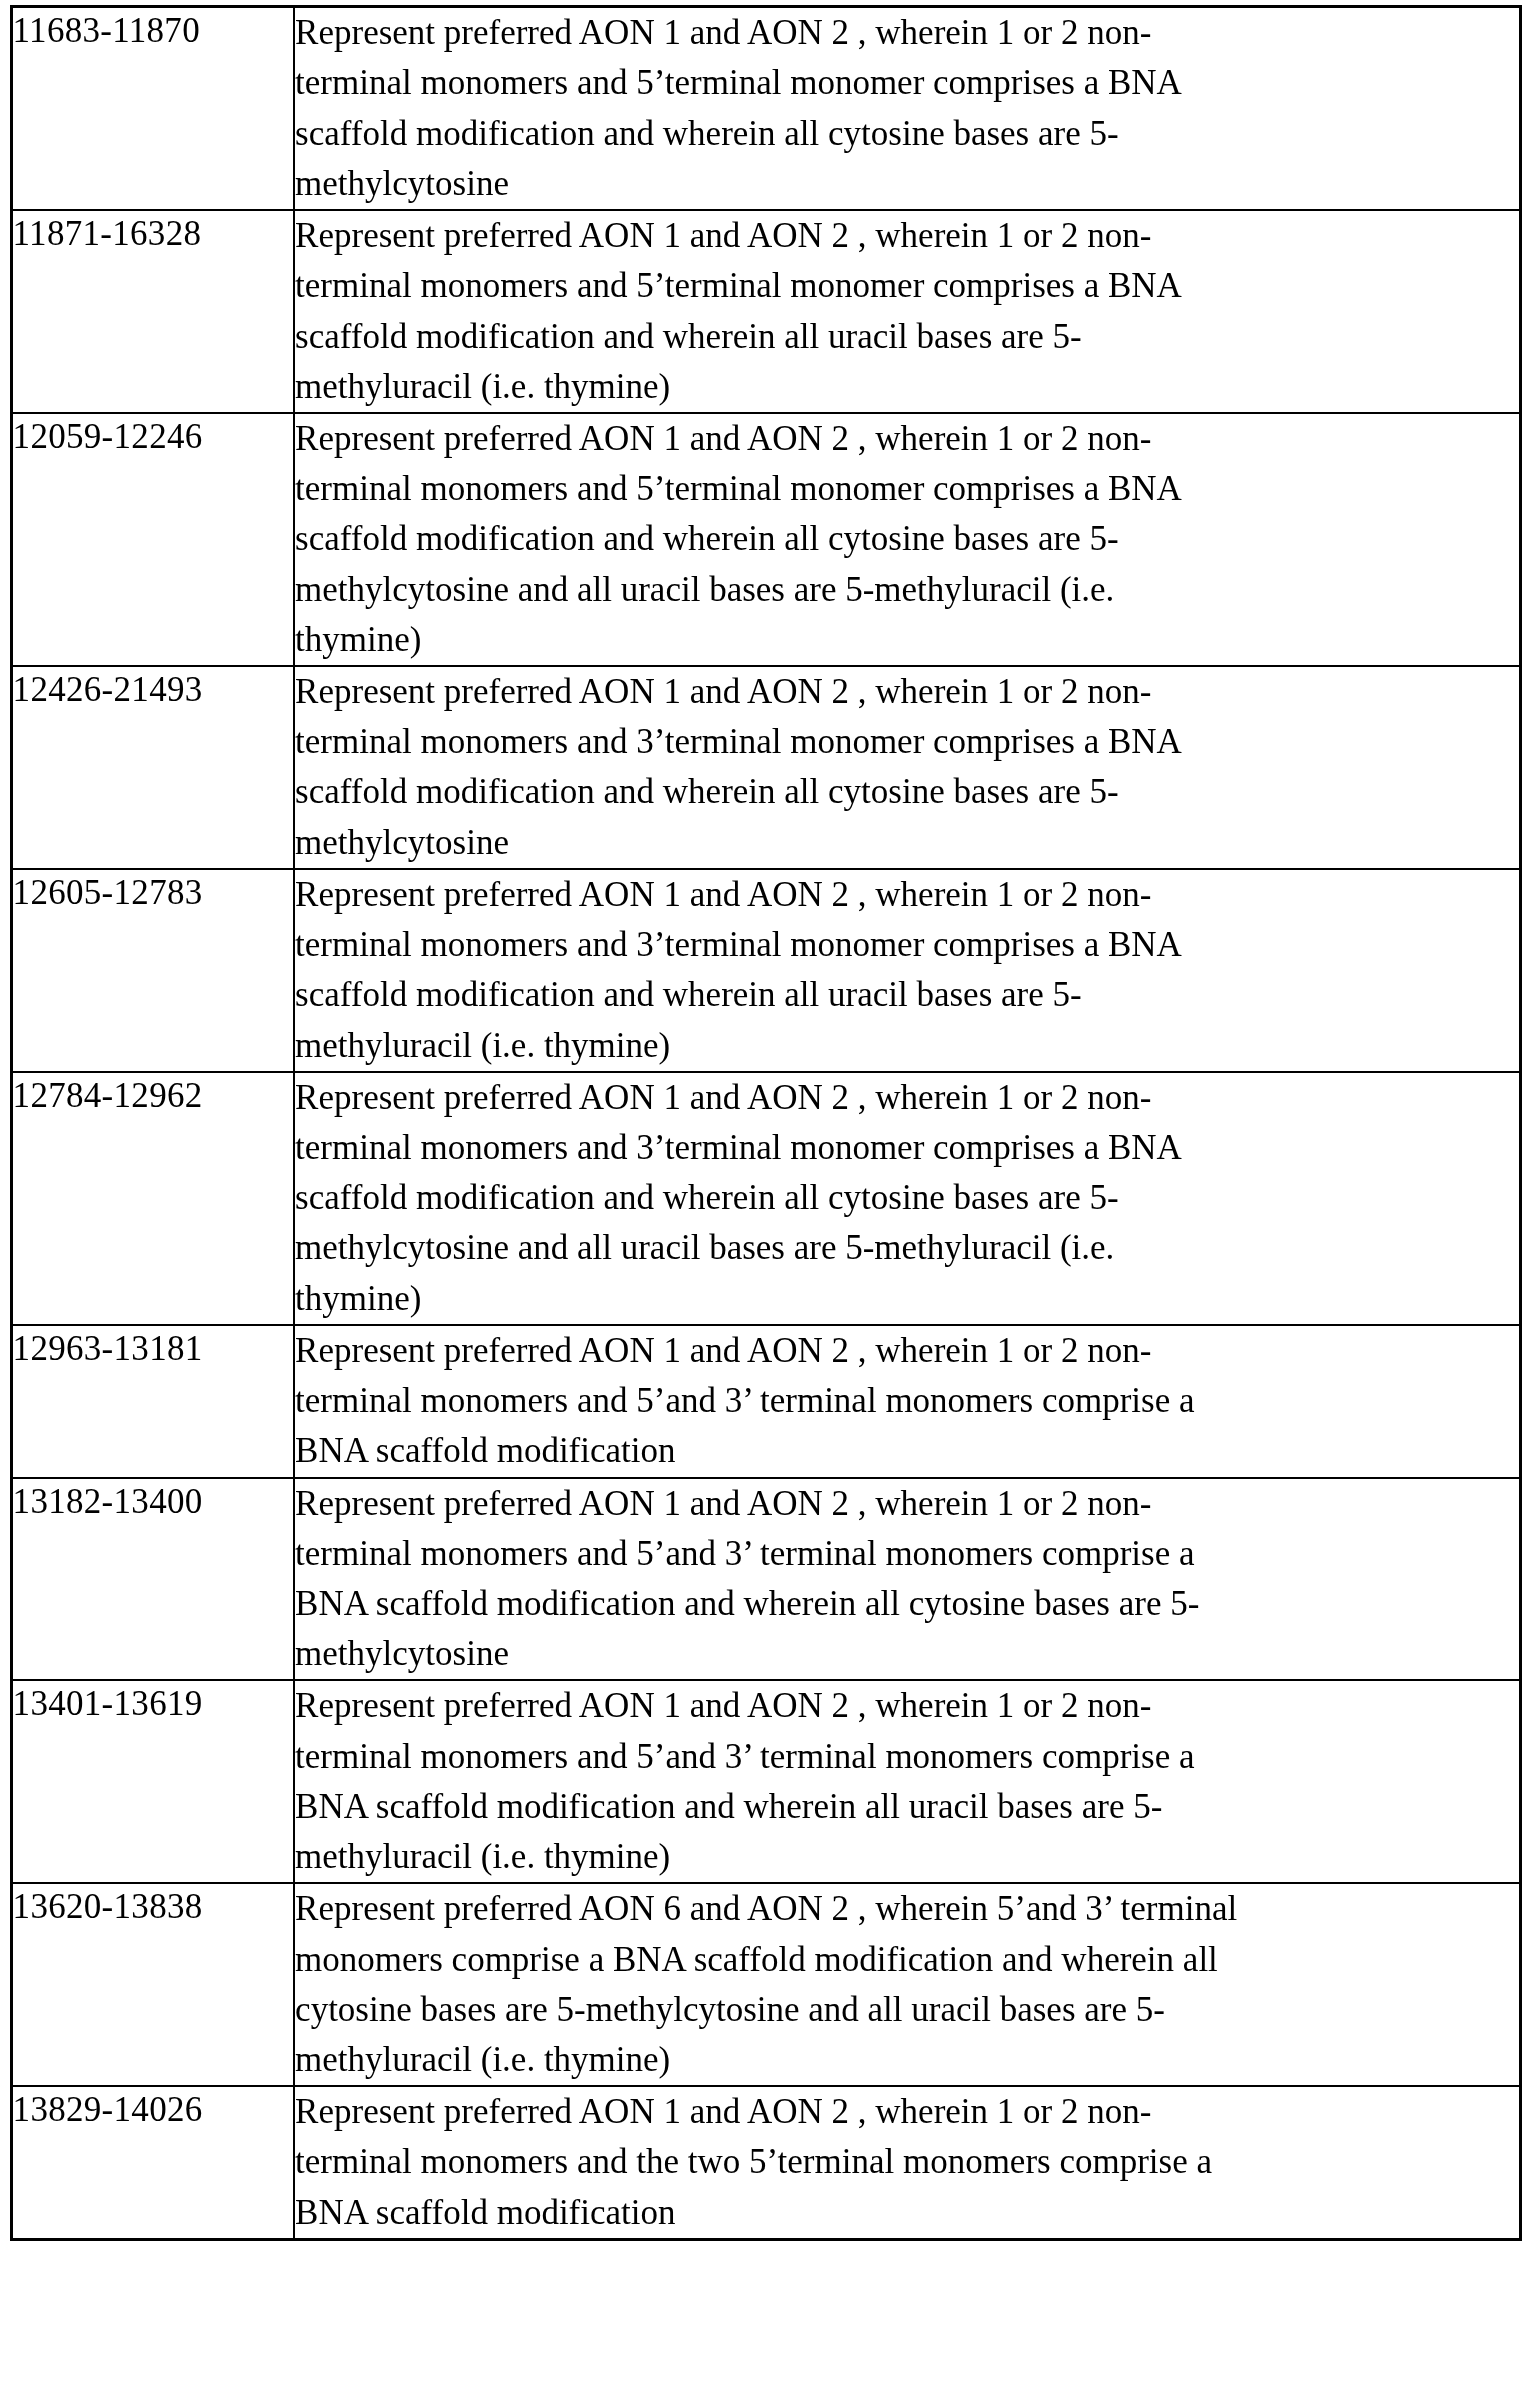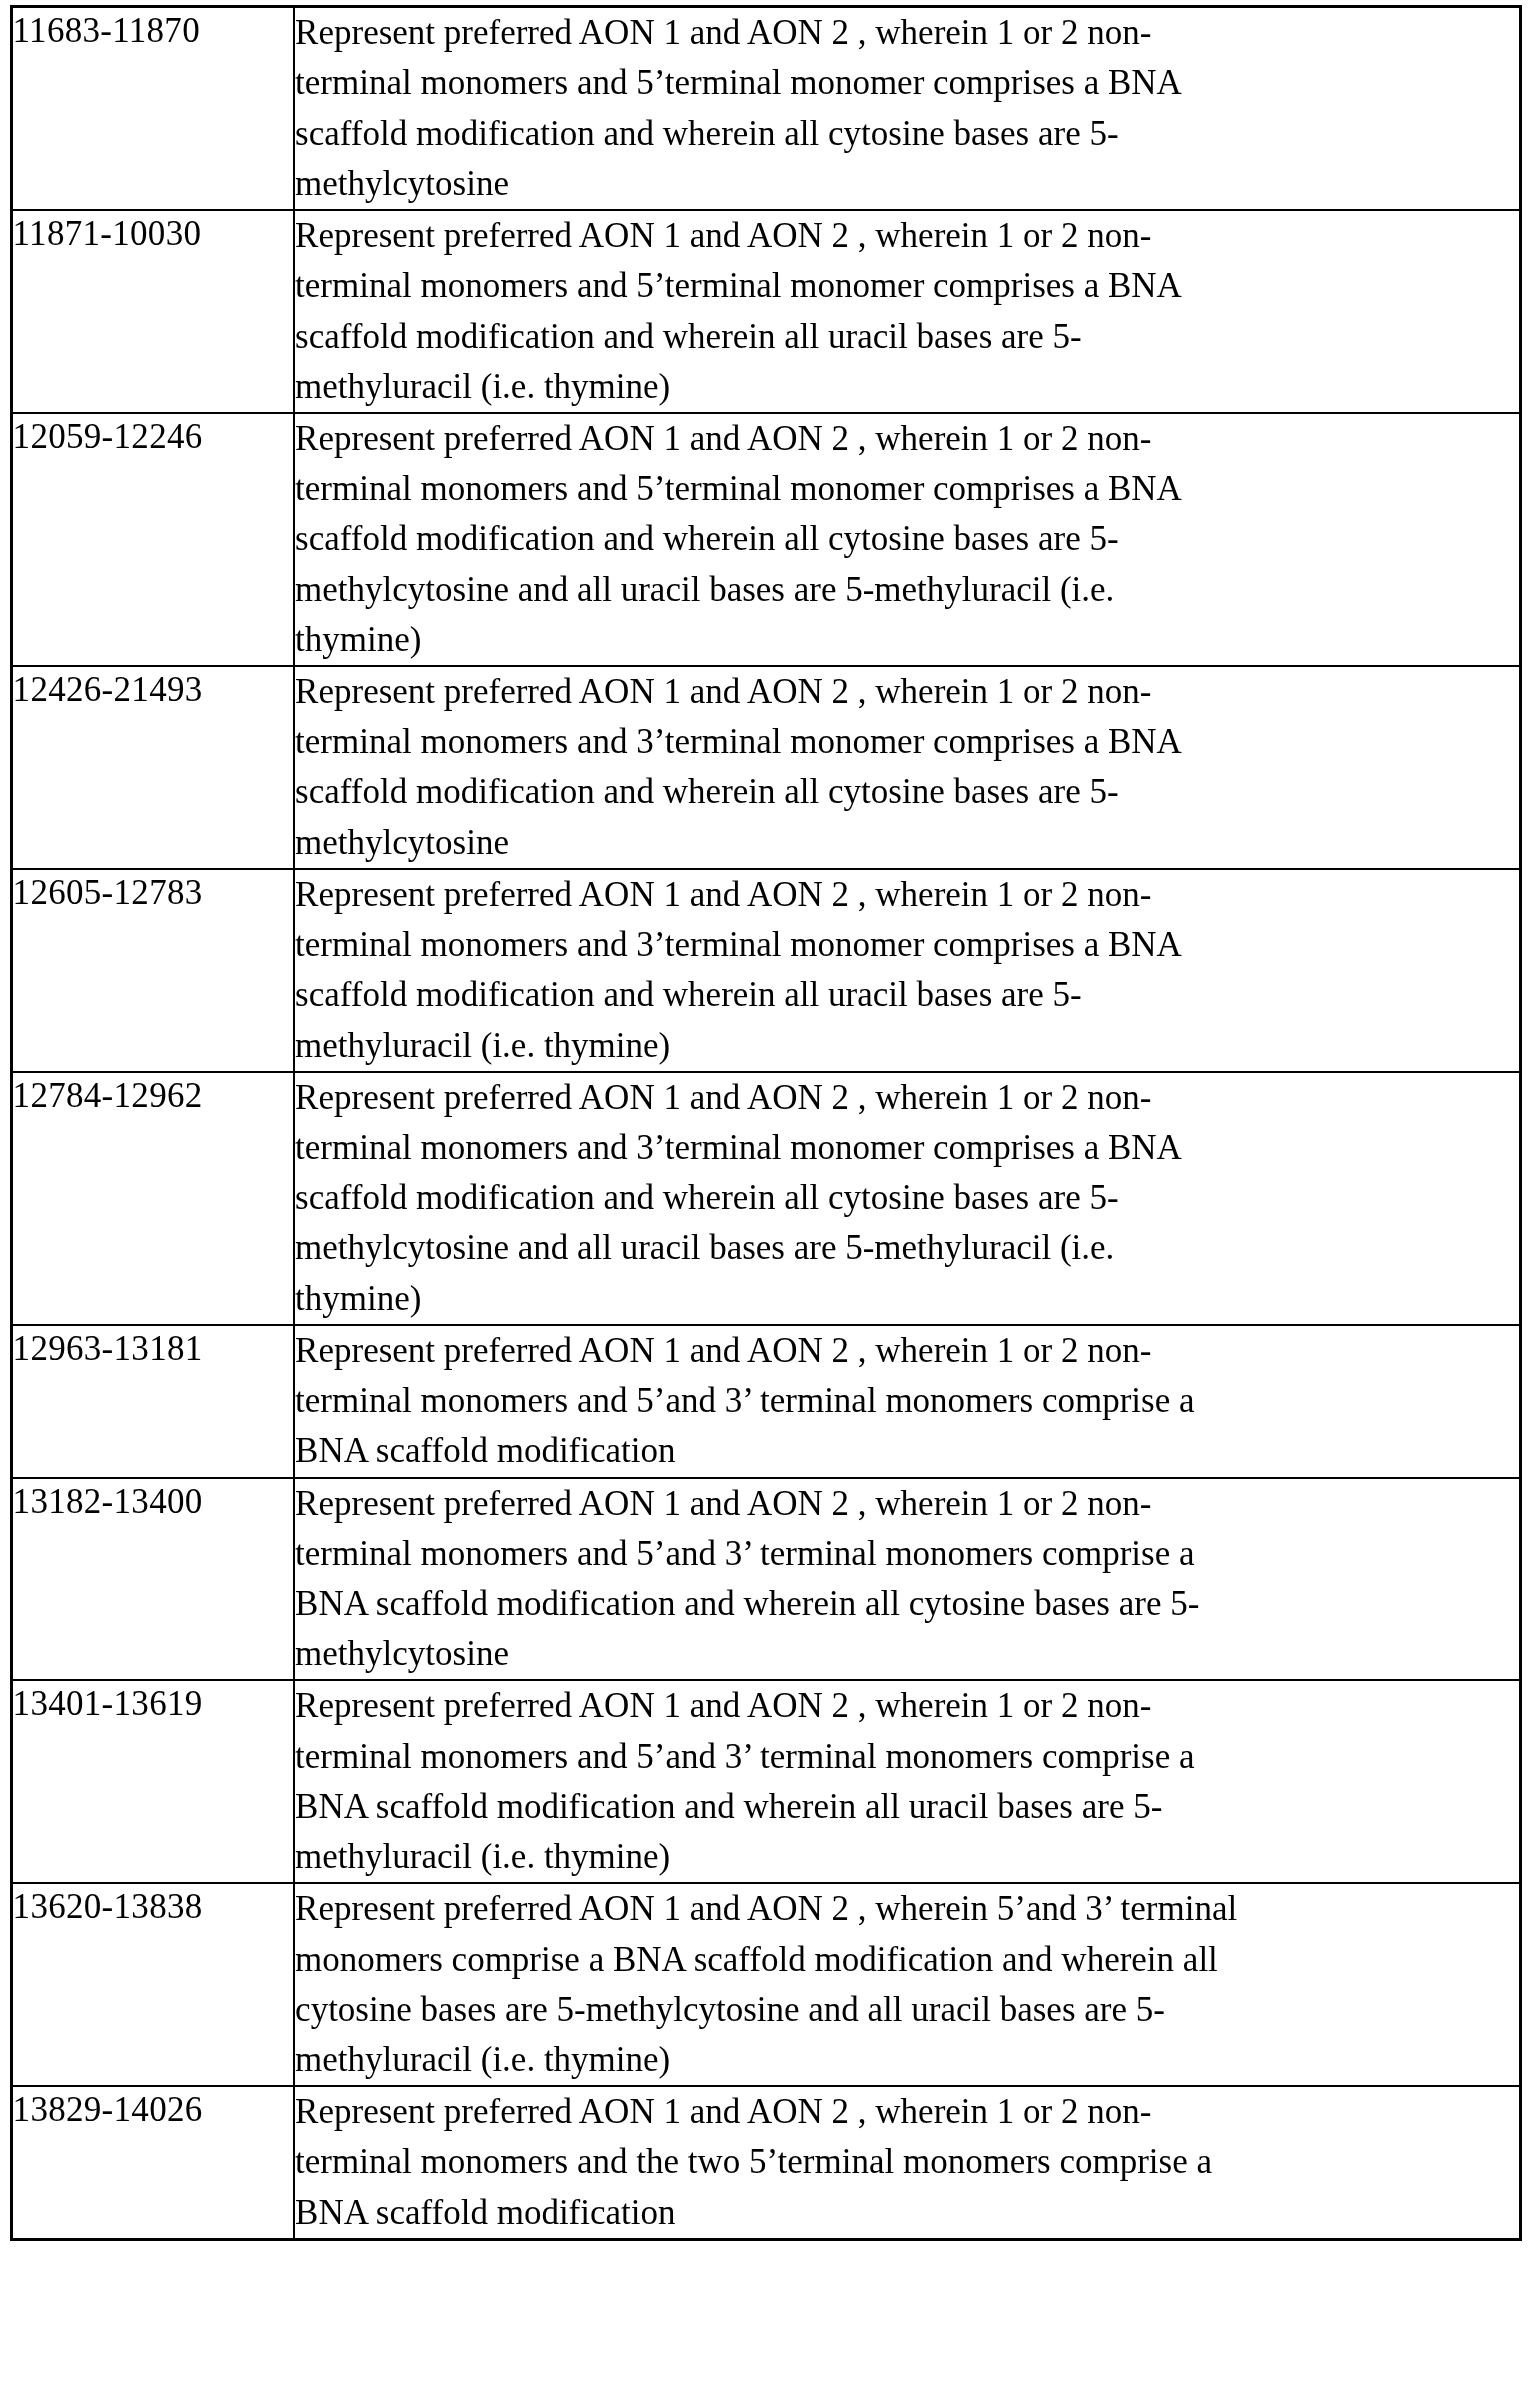--- a/index.html
+++ b/index.html
@@ -70,21 +70,21 @@
         <tr>
           <td class="range-cell">11683-11870</td>
           <td class="desc-cell">
             <span class="line">Represent preferred AON 1 and AON 2 , wherein 1 or 2 non-</span>
             <span class="line">terminal monomers and 5’terminal monomer comprises a BNA</span>
             <span class="line">scaffold modification and wherein all cytosine bases are 5-</span>
             <span class="line">methylcytosine</span>
           </td>
         </tr>
         <tr>
-          <td class="range-cell">11871-10030</td>
+          <td class="range-cell">11871-16328</td>
           <td class="desc-cell">
             <span class="line">Represent preferred AON 1 and AON 2 , wherein 1 or 2 non-</span>
             <span class="line">terminal monomers and 5’terminal monomer comprises a BNA</span>
             <span class="line">scaffold modification and wherein all uracil bases are 5-</span>
             <span class="line">methyluracil (i.e. thymine)</span>
           </td>
         </tr>
         <tr>
           <td class="range-cell">12059-12246</td>
           <td class="desc-cell">
@@ -145,21 +145,21 @@
           <td class="desc-cell">
             <span class="line">Represent preferred AON 1 and AON 2 , wherein 1 or 2 non-</span>
             <span class="line">terminal monomers and 5’and 3’ terminal monomers comprise a</span>
             <span class="line">BNA scaffold modification and wherein all uracil bases are 5-</span>
             <span class="line">methyluracil (i.e. thymine)</span>
           </td>
         </tr>
         <tr>
           <td class="range-cell">13620-13838</td>
           <td class="desc-cell">
-            <span class="line">Represent preferred AON 1 and AON 2 , wherein 5’and 3’ terminal</span>
+            <span class="line">Represent preferred AON 6 and AON 2 , wherein 5’and 3’ terminal</span>
             <span class="line">monomers comprise a BNA scaffold modification and wherein all</span>
             <span class="line">cytosine bases are 5-methylcytosine and all uracil bases are 5-</span>
             <span class="line">methyluracil (i.e. thymine)</span>
           </td>
         </tr>
         <tr>
           <td class="range-cell">13829-14026</td>
           <td class="desc-cell">
             <span class="line">Represent preferred AON 1 and AON 2 , wherein 1 or 2 non-</span>
             <span class="line">terminal monomers and the two 5’terminal monomers comprise a</span>

